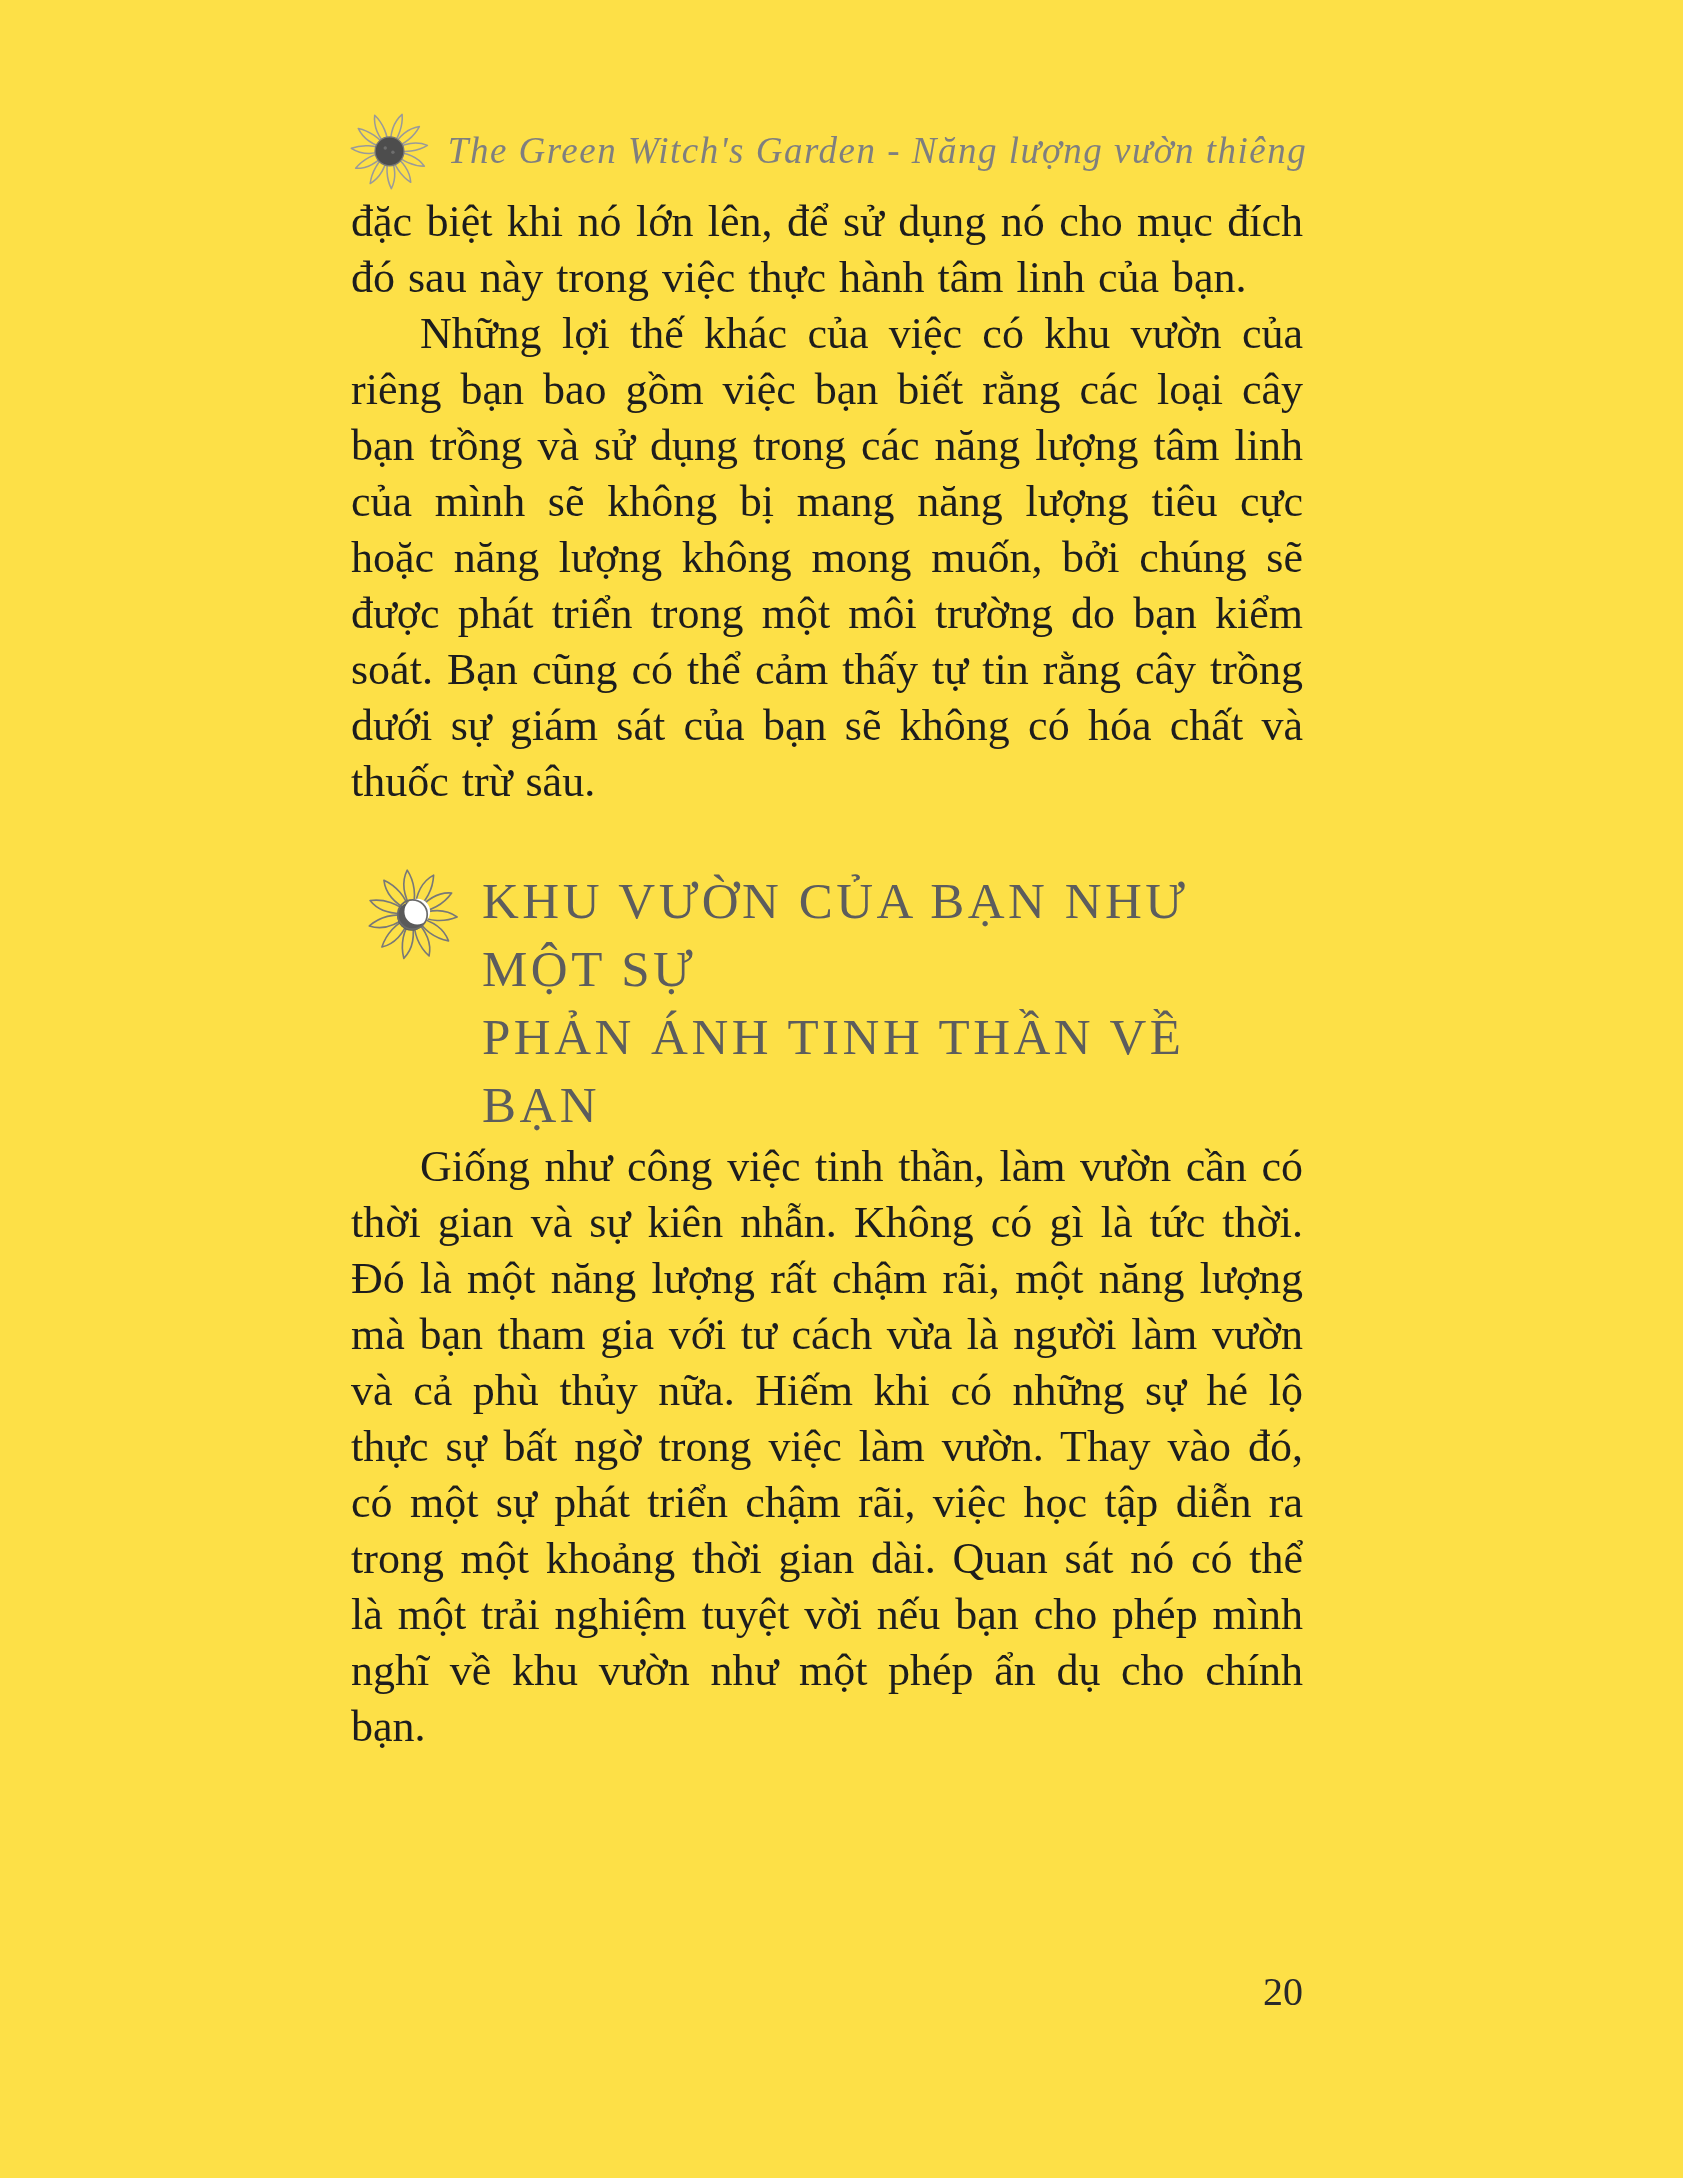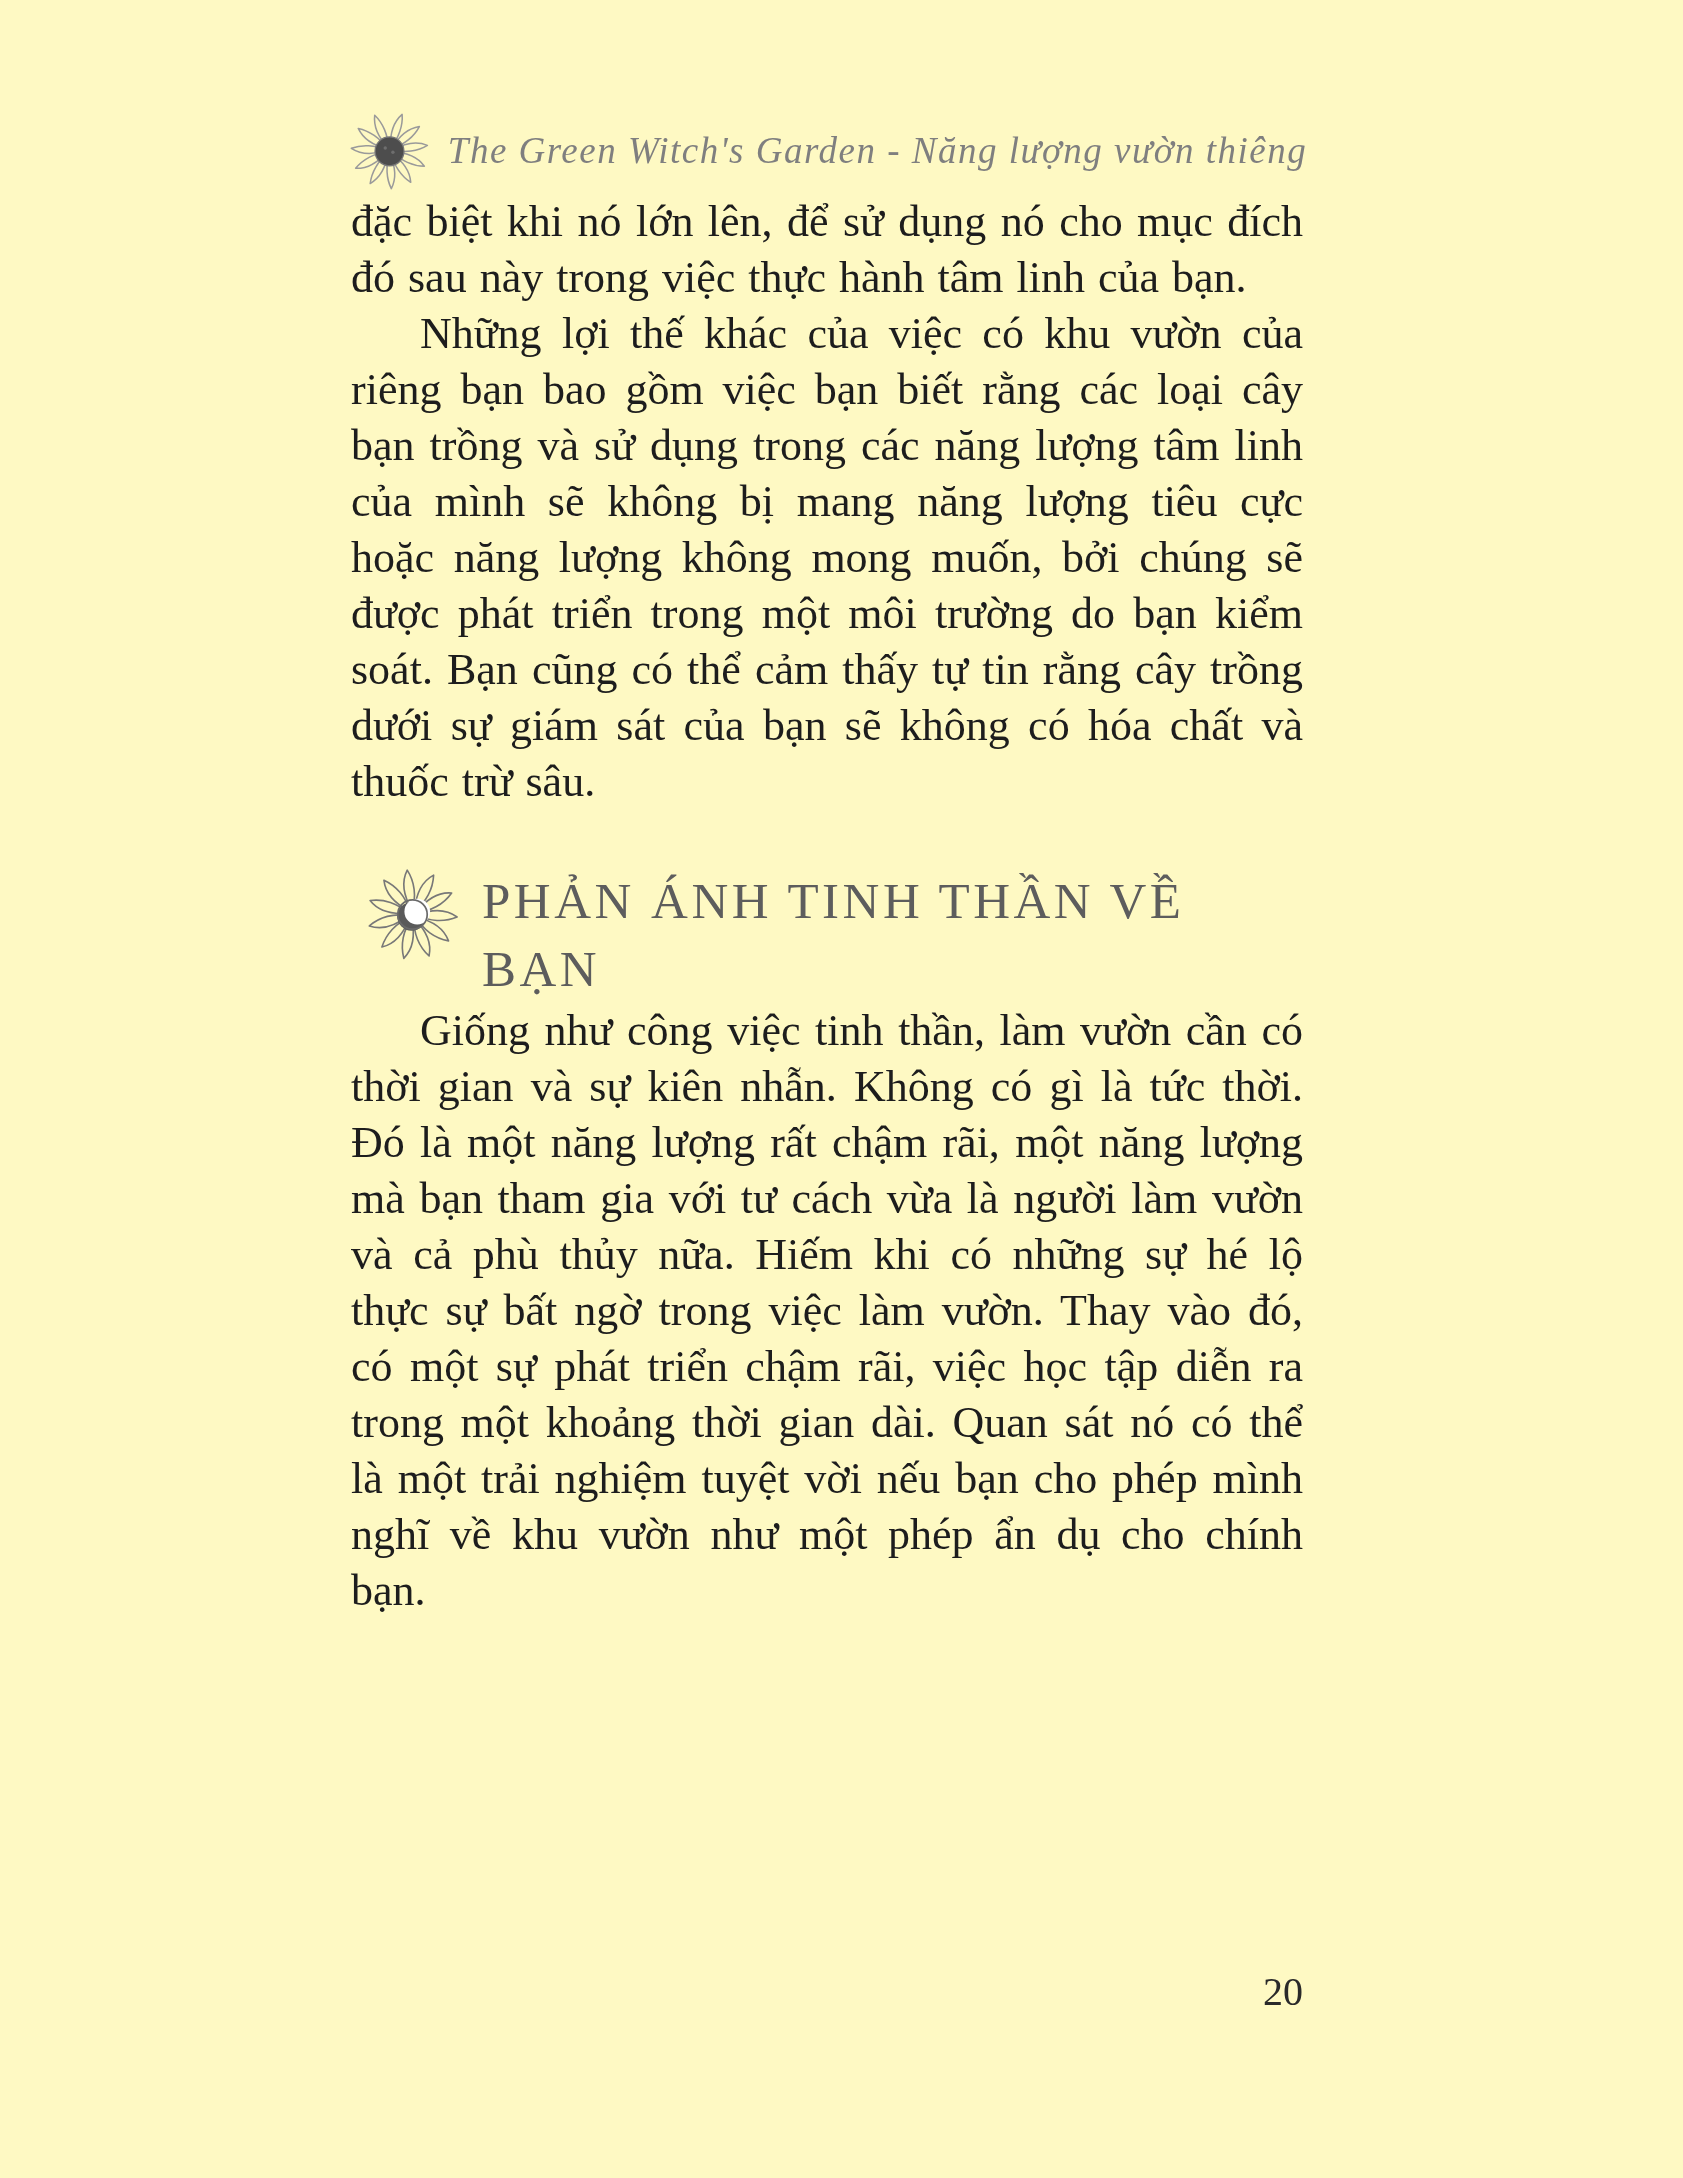--- a/index.html
+++ b/index.html
@@ -4,21 +4,21 @@
 <style>
   html, body { margin: 0; padding: 0; }
   body {
     width: 1683px; height: 2178px;
     background: #ffffff;
     font-family: "Liberation Serif", "DejaVu Serif", serif;
   }
   .page {
     position: relative;
     width: 1683px; height: 2178px;
-    background: #fef9c3;
+    background: #fde047;
     overflow: hidden;
   }
   .content {
     position: absolute;
     left: 351px; top: 0;
     width: 952px;
   }
 
   
   .running-header {
@@ -129,20 +129,21 @@
               <path d="M50 45 C43 28 44 13 51 3 C57 16 57 32 50 45 Z" transform="rotate(262 50 50)"></path>
               <path d="M50 45 C43 28 44 13 51 3 C57 16 57 32 50 45 Z" transform="rotate(295 50 50)"></path>
               <path d="M50 45 C43 28 44 13 51 3 C57 16 57 32 50 45 Z" transform="rotate(327 50 50)"></path>
             </g>
             <circle cx="49" cy="52" r="15" fill="#5a5a5a"></circle>
             <circle cx="55" cy="47" r="13.5" fill="#ffffff"></circle>
             <circle cx="50" cy="50" r="15.5" fill="none" stroke="#6a6a6a" stroke-width="1.8"></circle>
           </svg>
         </span>
         <div class="heading-lines">
+          <div>KHU VƯỜN CỦA BẠN NHƯ MỘT SỰ</div>
           <div>PHẢN ÁNH TINH THẦN VỀ BẠN</div>
         </div>
       </div>
 
       <p class="p3">Giống như công việc tinh thần, làm vườn cần có thời gian và sự kiên nhẫn. Không có gì là tức thời. Đó là một năng lượng rất chậm rãi, một năng lượng mà bạn tham gia với tư cách vừa là người làm vườn và cả phù thủy nữa. Hiếm khi có những sự hé lộ thực sự bất ngờ trong việc làm vườn. Thay vào đó, có một sự phát triển chậm rãi, việc học tập diễn ra trong một khoảng thời gian dài. Quan sát nó có thể là một trải nghiệm tuyệt vời nếu bạn cho phép mình nghĩ về khu vườn như một phép ẩn dụ cho chính bạn.</p>
     </div>
   </div>
 
   <div class="page-number">20</div>
 </div>

